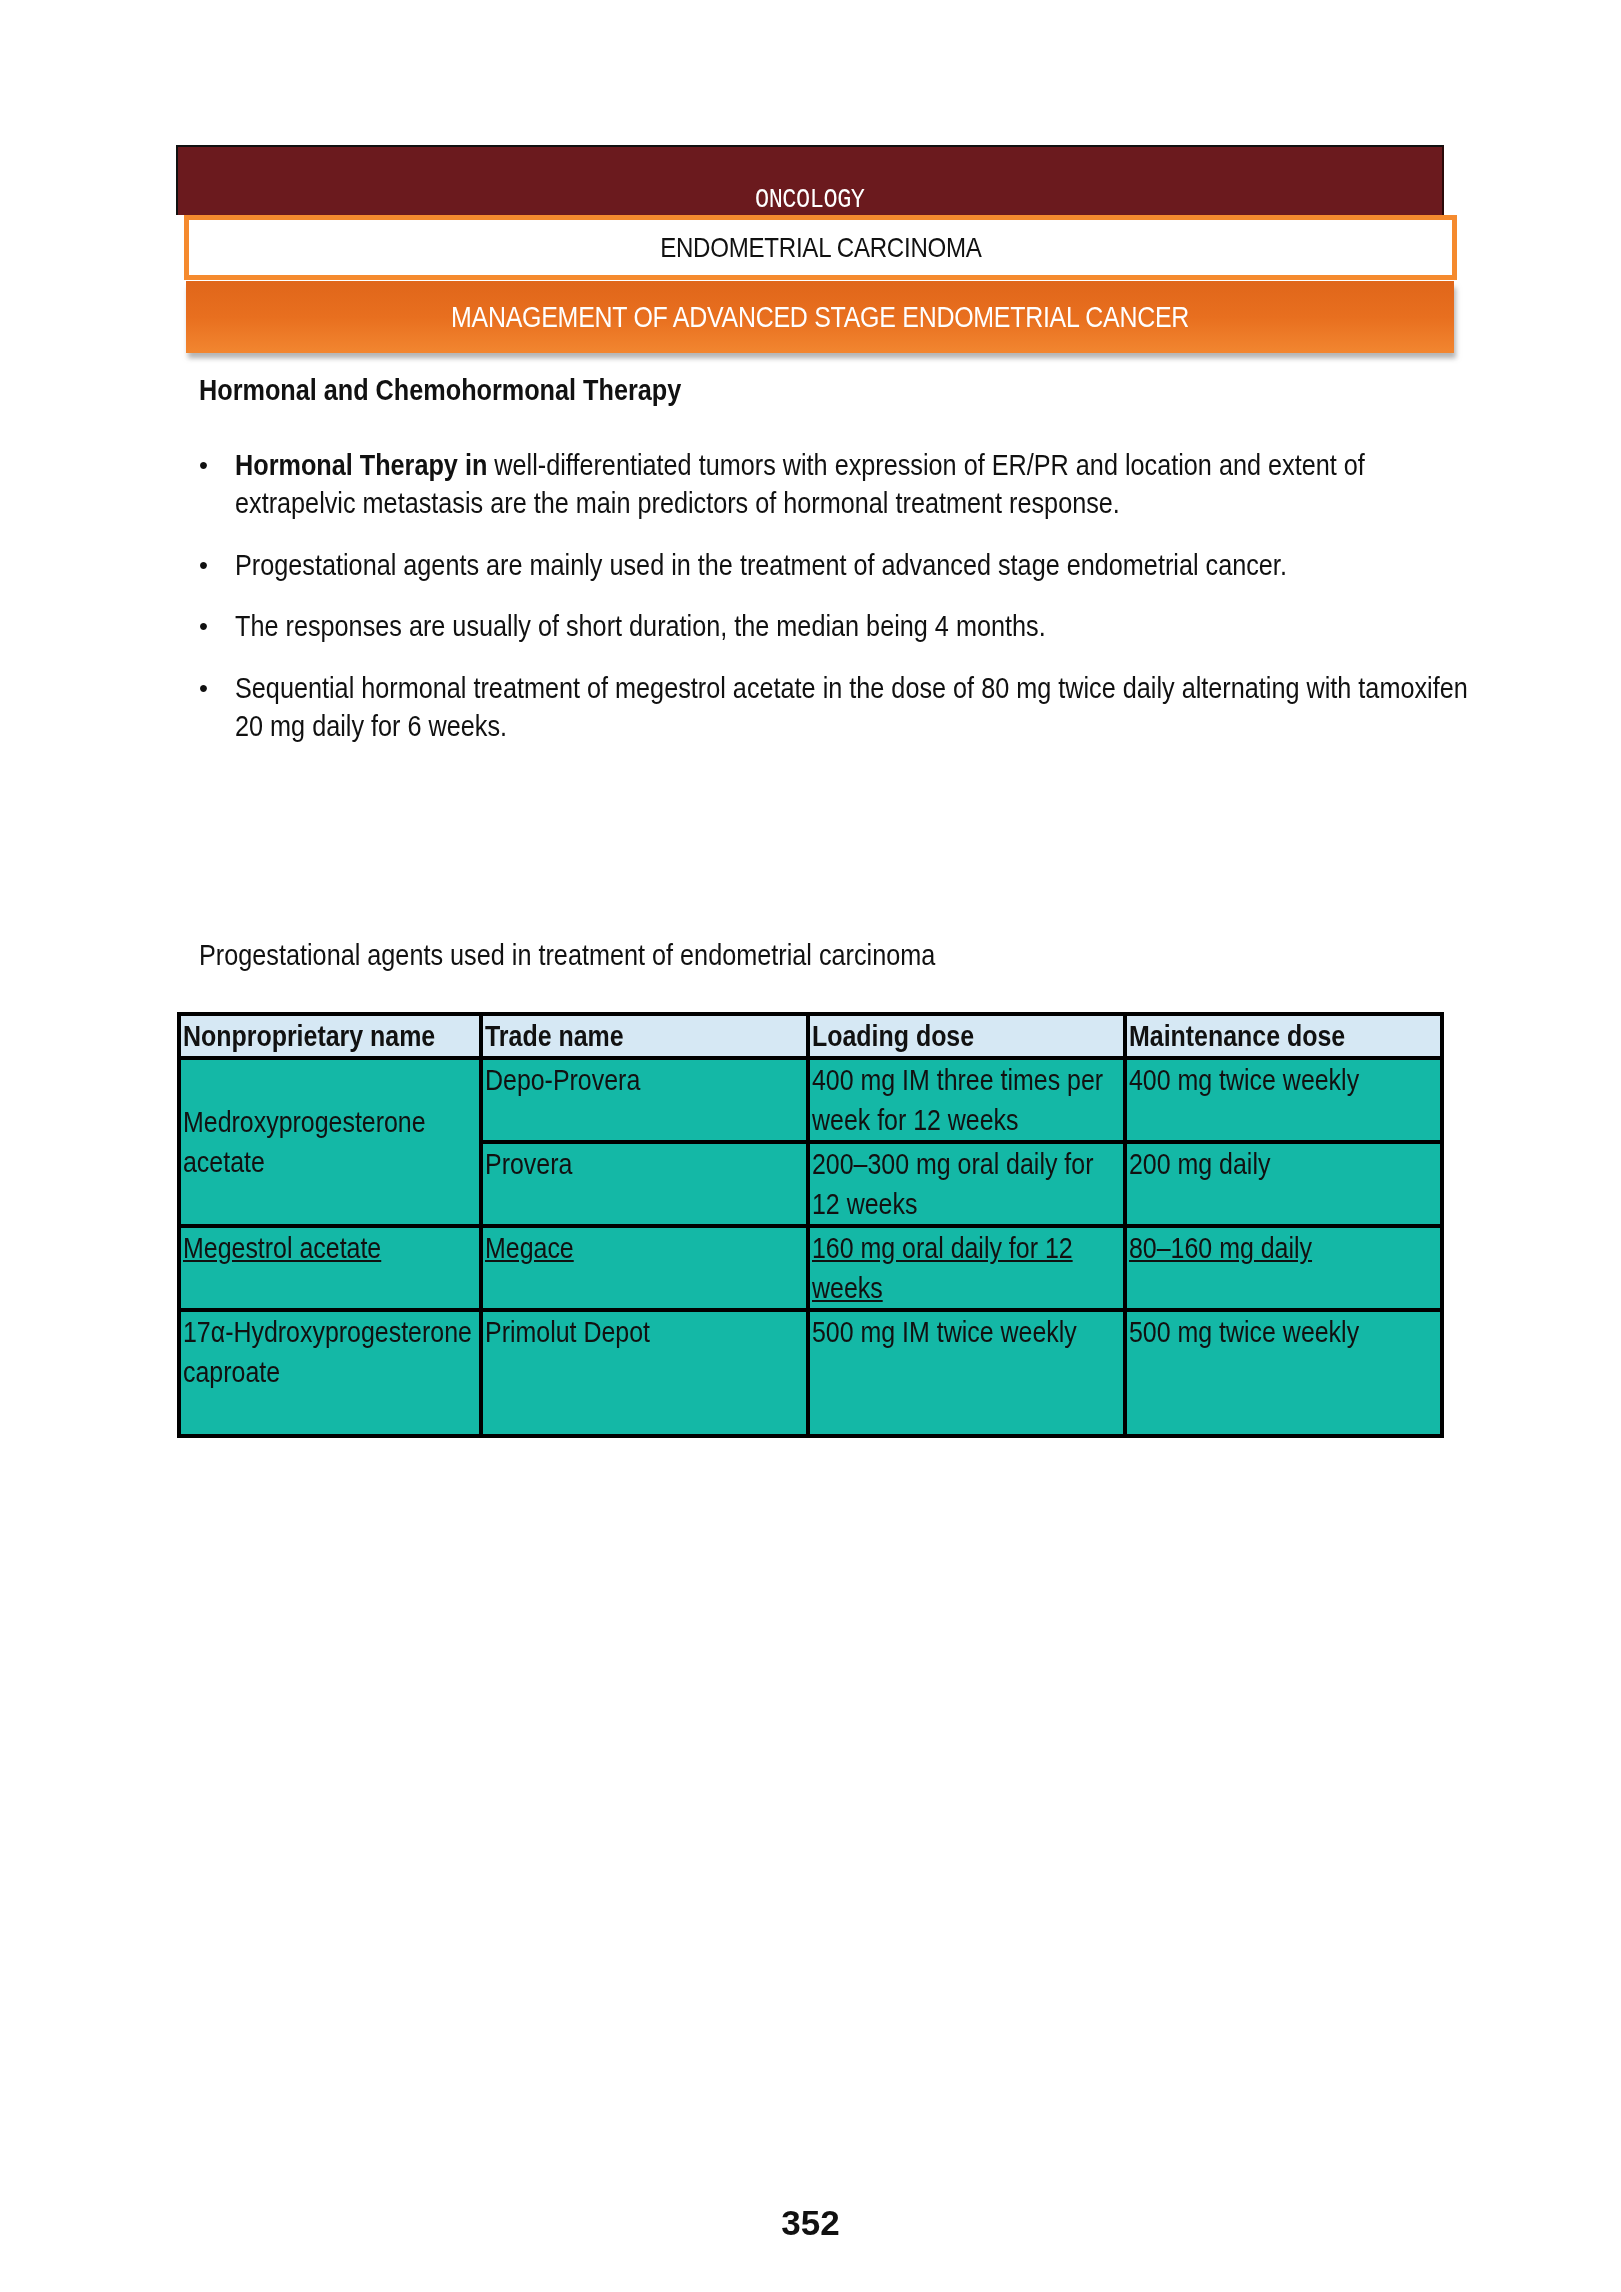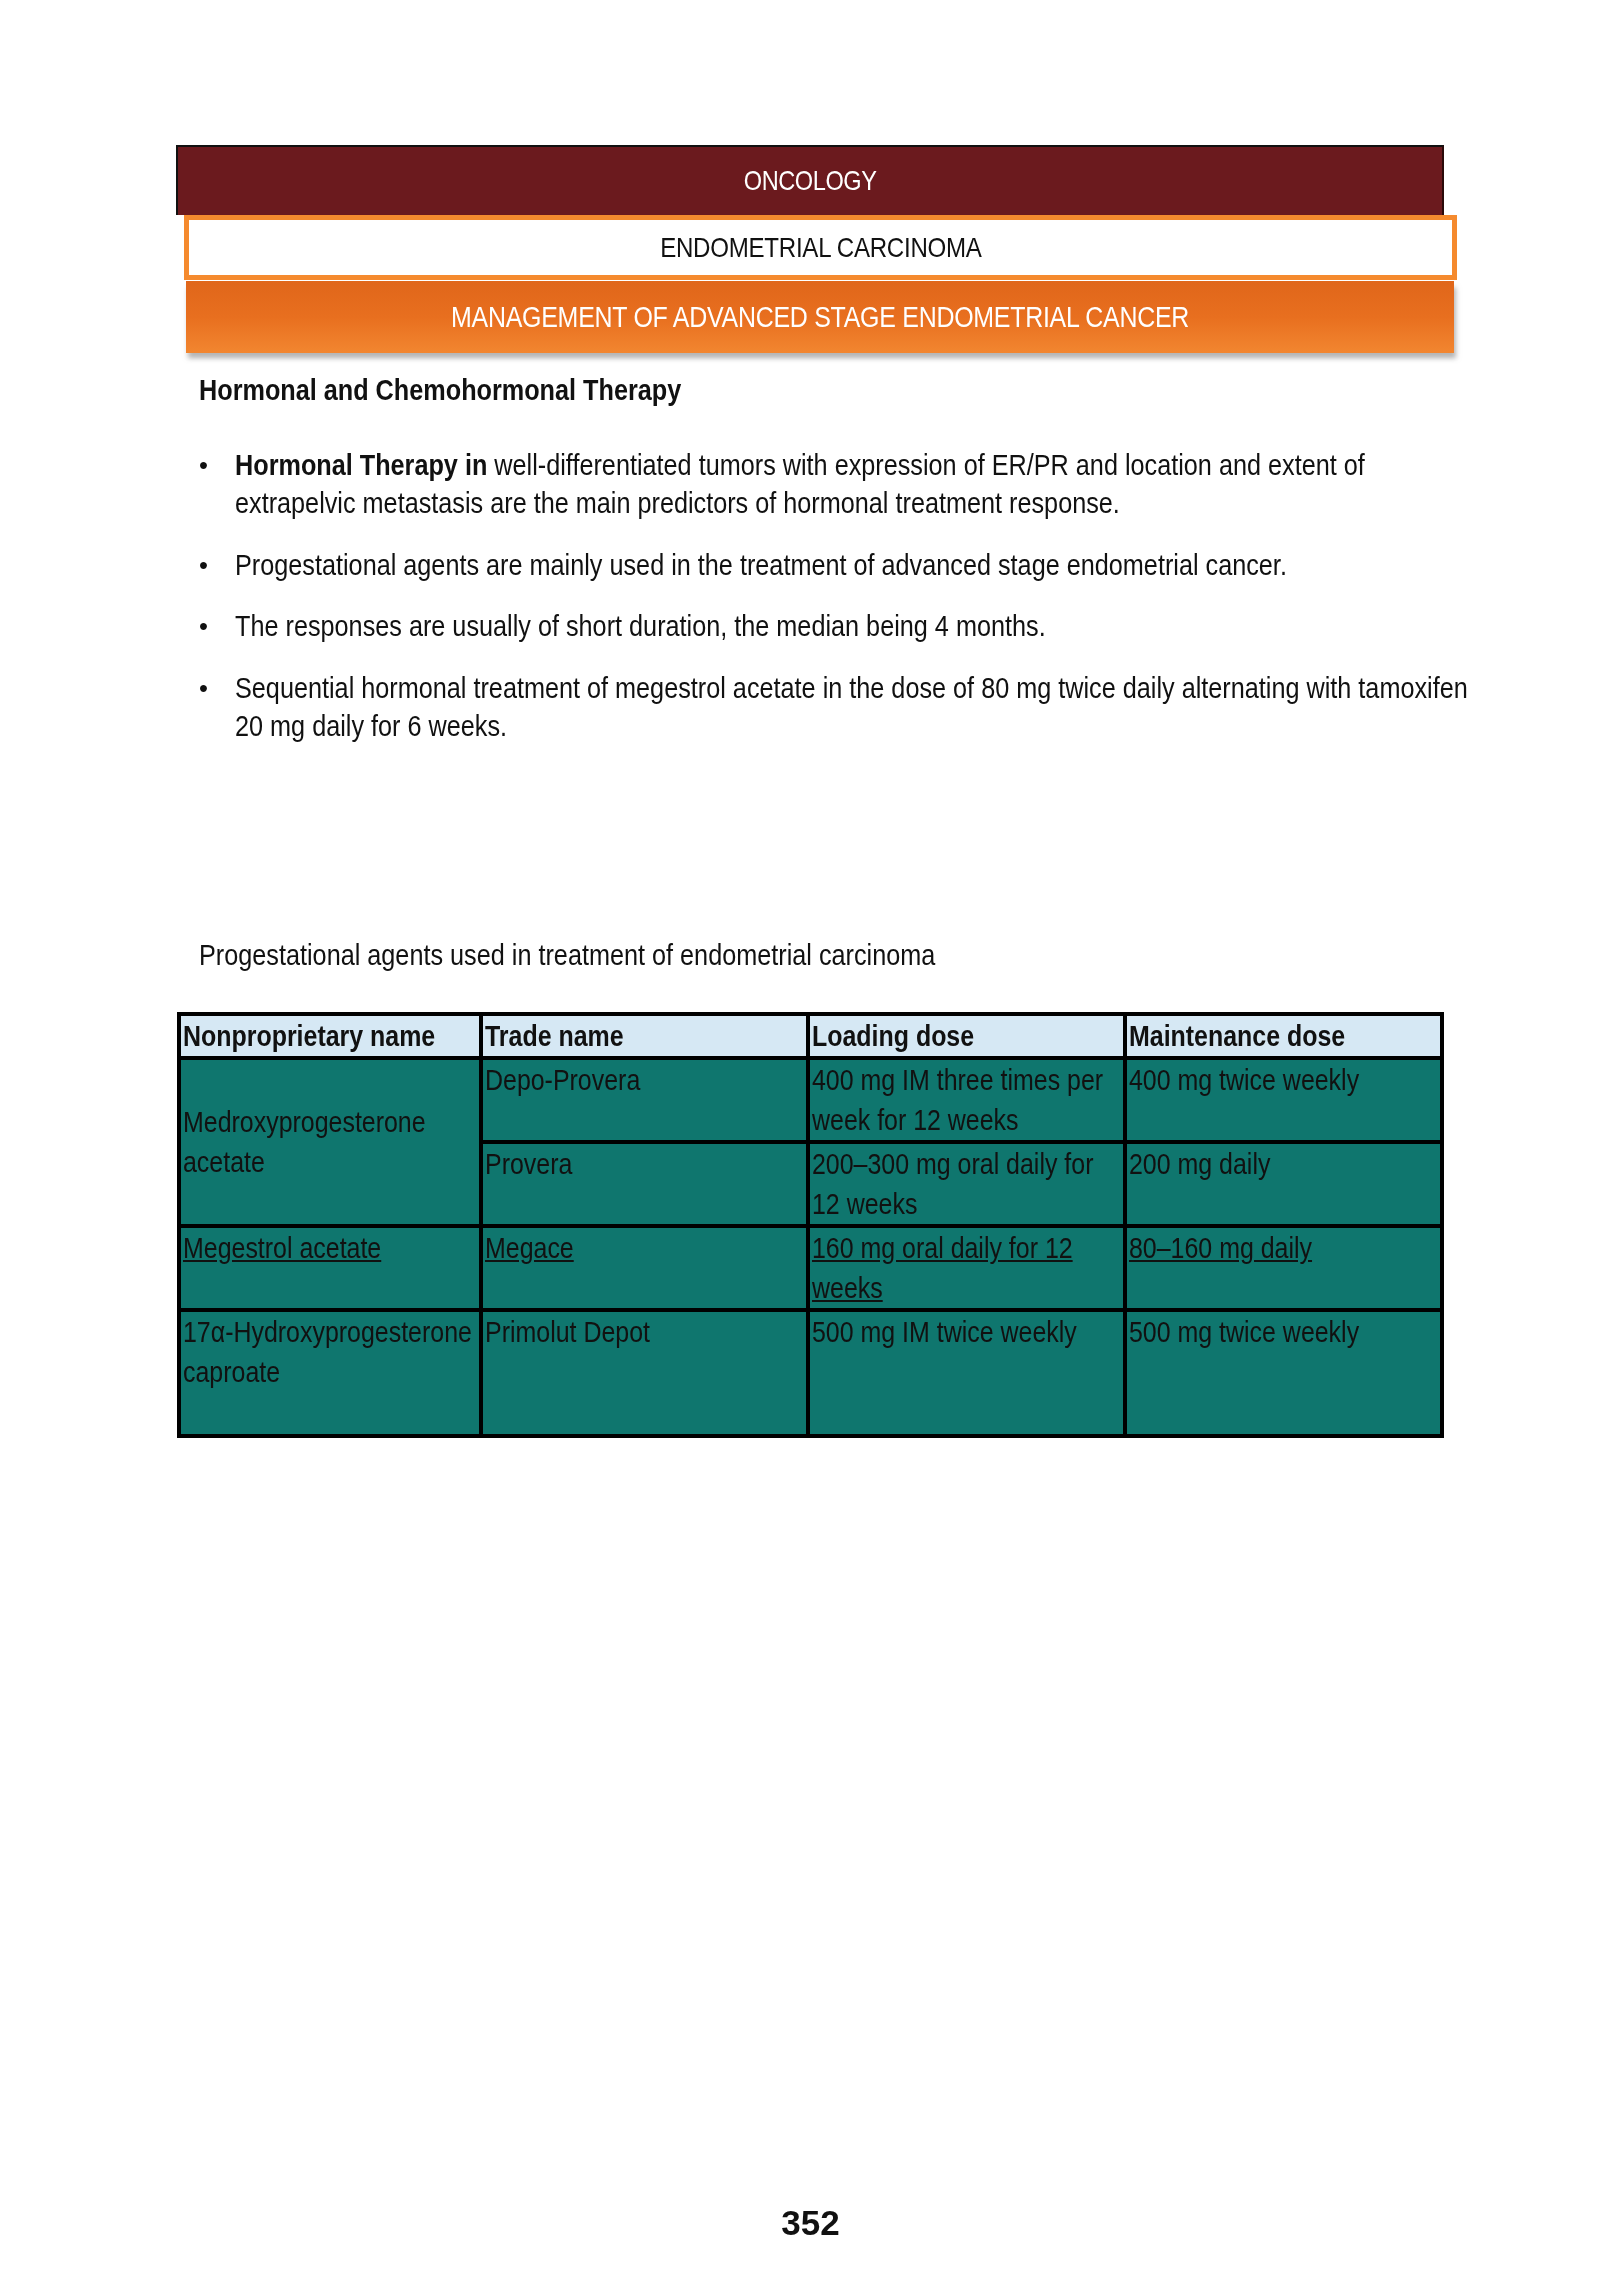--- a/index.html
+++ b/index.html
@@ -2,21 +2,21 @@
 <html><head>
   <meta charset="utf-8">
   <style>
     html, body { margin: 0; padding: 0; background: #ffffff; }
     body { width: 1621px; height: 2293px; position: relative; overflow: hidden;
            font-family: "Liberation Sans", sans-serif; color: #111; }
 
     
     .band-top { position: absolute; left: 176px; top: 145px; width: 1268px; height: 70px;
                 background: #6b1a1e; border-top: 2.9px solid #111; border-left: 2.9px solid #111; border-right: 2px solid #2a0a0a;
-                box-sizing: border-box; display: flex; align-items: center; justify-content: center; }
+                box-sizing: border-box; display: flex; align-items: flex-end; justify-content: center; font-family: Liberation Mono, monospace; }
     .band-top span { color: #ffffff; font-size: 27.4px; letter-spacing: -0.5px; transform: scaleX(0.86); display: inline-block; }
 
     .band-mid { position: absolute; left: 184px; top: 215px; width: 1273px; height: 65px;
                 background: #ffffff; border: 5.9px solid #f58a2e; box-sizing: border-box;
                 display: flex; align-items: center; justify-content: center; }
     .band-mid span { color: #111; font-size: 28px; letter-spacing: -0.3px; transform: scaleX(0.86); display: inline-block; }
 
     .band-bot { position: absolute; left: 177px; top: 281px; width: 1268px; height: 72px;
                 background: linear-gradient(to bottom, #e0661a 0%, #e86f1f 50%, #f28630 100%);
                 box-shadow: 2px 5.9px 4.9px rgba(120,120,120,0.55);
@@ -38,21 +38,21 @@
     
     .table-caption { position: absolute; left: 199px; top: 939px; font-size: 29px;
                      transform: scaleX(0.87); transform-origin: left center; white-space: nowrap; }
 
     
     .dose-table { position: absolute; left: 177px; top: 1012px; width: 1267px; border-collapse: collapse;
                   border: 4.9px solid #000; table-layout: fixed; }
     .dose-table th, .dose-table td { border: 4.9px solid #000; vertical-align: top; text-align: left;
                                      padding: 0 2px; font-size: 29px; line-height: 40px; overflow: visible; margin-top: 43px; }
     .dose-table th { background: #d6e8f4; font-weight: bold; height: 39px; padding-top: 0; }
-    .dose-table td { background: #0f766e; }
+    .dose-table td { background: #14b8a6; }
     .dose-table .cell-inner { display: block; transform: scaleX(0.86); transform-origin: left top; width: 116%; white-space: normal; }
     .dose-table td.mid { vertical-align: middle; }
     .col1 { width: 300px; } .col2 { width: 324px; } .col3 { width: 315px; } .col4 { width: 314px; }
     .row-1 td { height: 80px; } .row-2 td { height: 80px; } .row-3 td { height: 80px; text-decoration: underline; } .row-4 td { height: 122px; }
 
     
     .page-number { position: absolute; left: 0; width: 1621px; top: 2203px; text-align: center;
                    font-size: 35px; font-weight: bold; }
   </style>
 </head>

